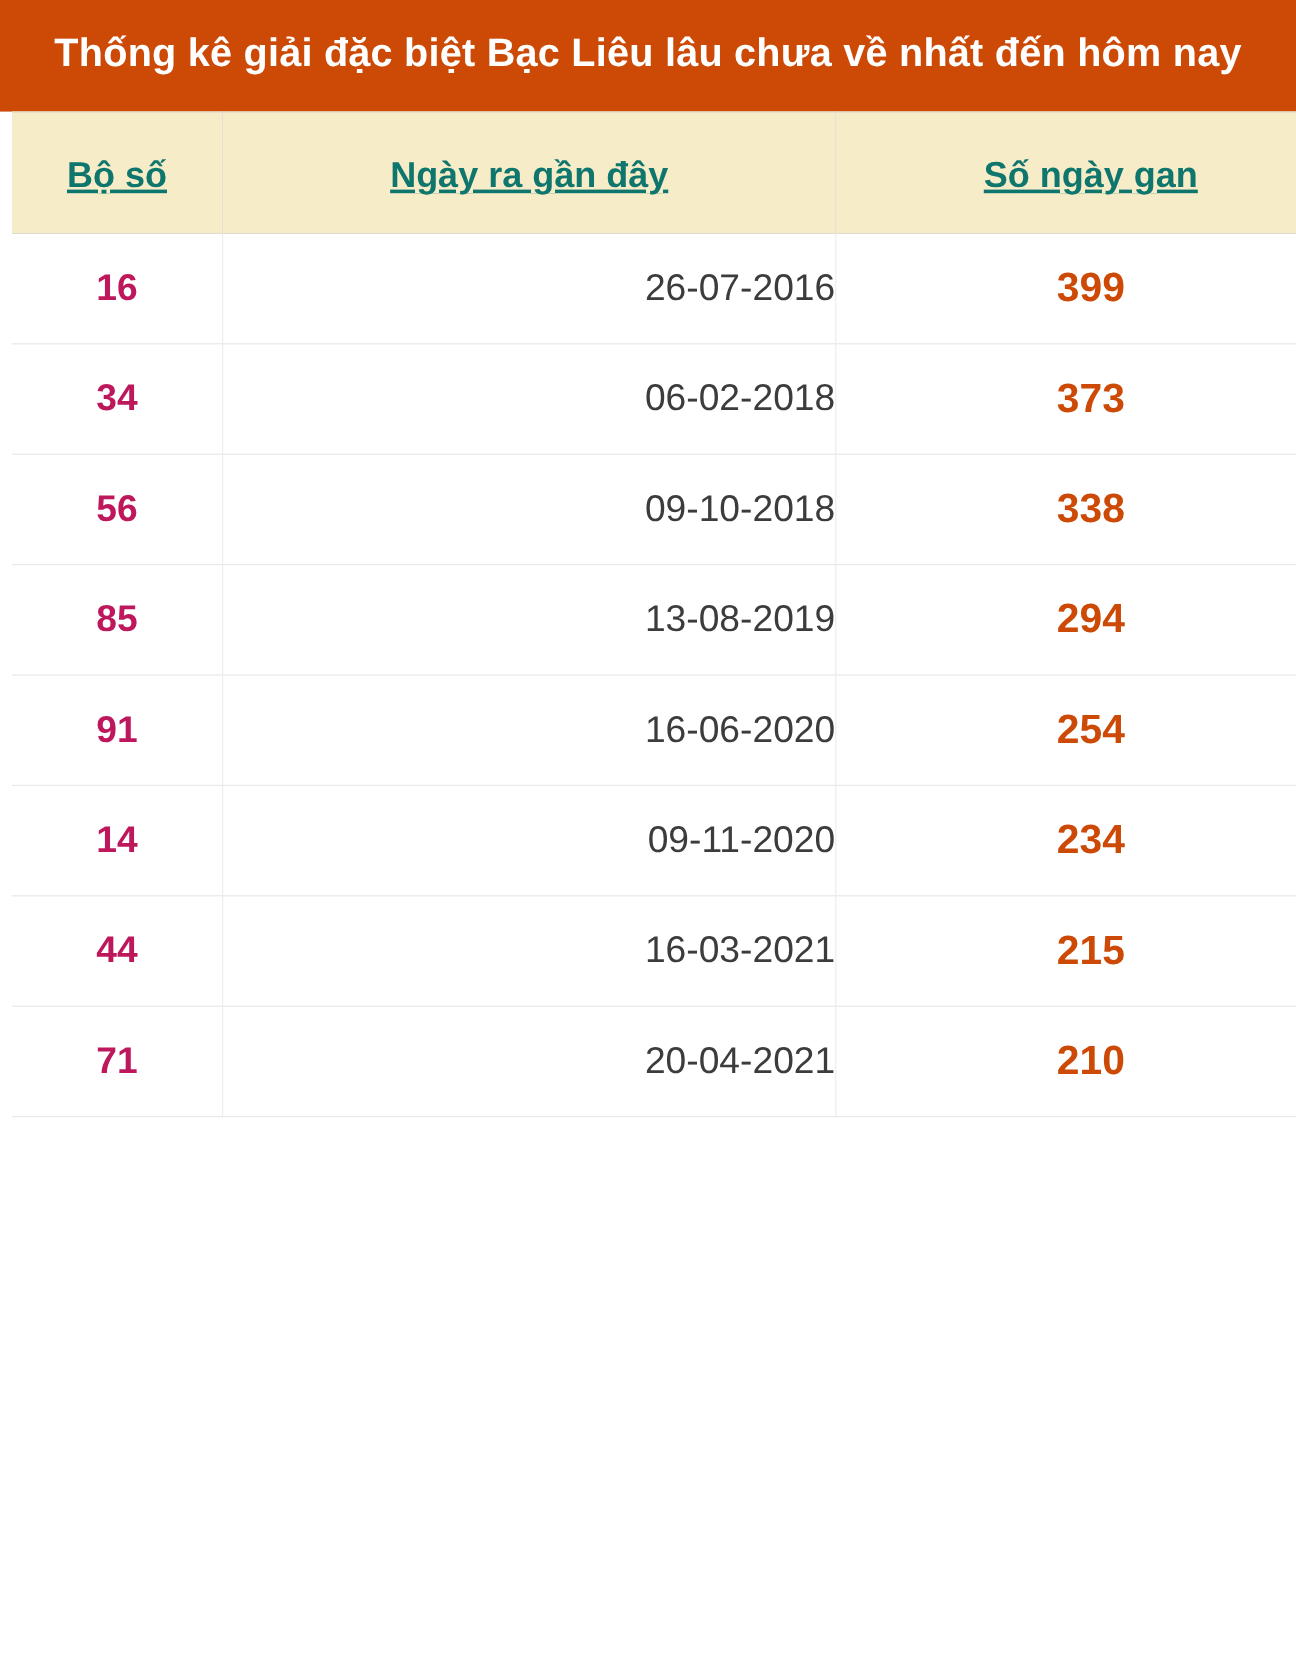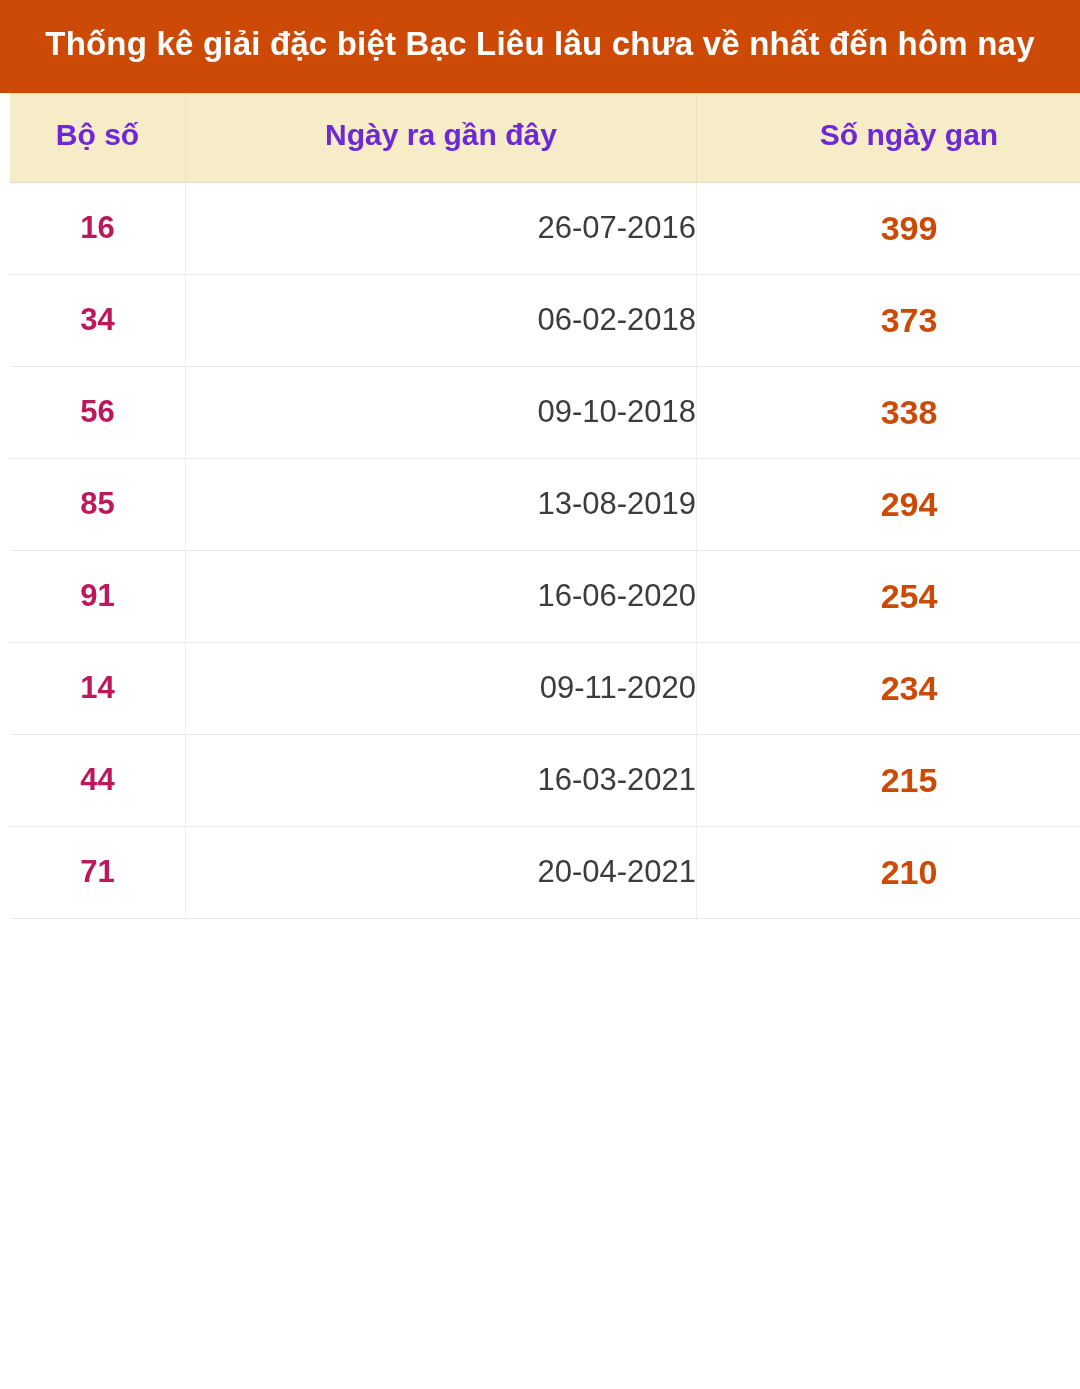--- a/index.html
+++ b/index.html
@@ -34,28 +34,29 @@
     padding: 0 10px 0 10px;
     box-sizing: border-box;
   }
   table.stats {
     width: 100%;
     border-collapse: collapse;
     table-layout: fixed;
   }
   table.stats th {
     background: #f7ecc8;
-    color: #6d28d9;
+    color: #0f766e;
     font-size: 30px;
     font-weight: bold;
-    padding: 24px 0 30px 0;
+    padding: 36px 0 30px 0;
     border: 1px solid #e2dcc6;
     border-left: none;
     border-right: 1px solid #e7e0cc;
     text-align: center;
+    text-decoration: underline;
   }
   table.stats th.col-num { width: 175px; border-left: none; }
   table.stats th.col-date { width: 510px; }
   table.stats th.col-gan { width: 424px; border-right: none; }
 
   table.stats td {
     border-bottom: 1px solid #e8e8e8;
     border-right: 1px solid #ededed;
     text-align: center;
     padding: 26px 0 26px 0;

